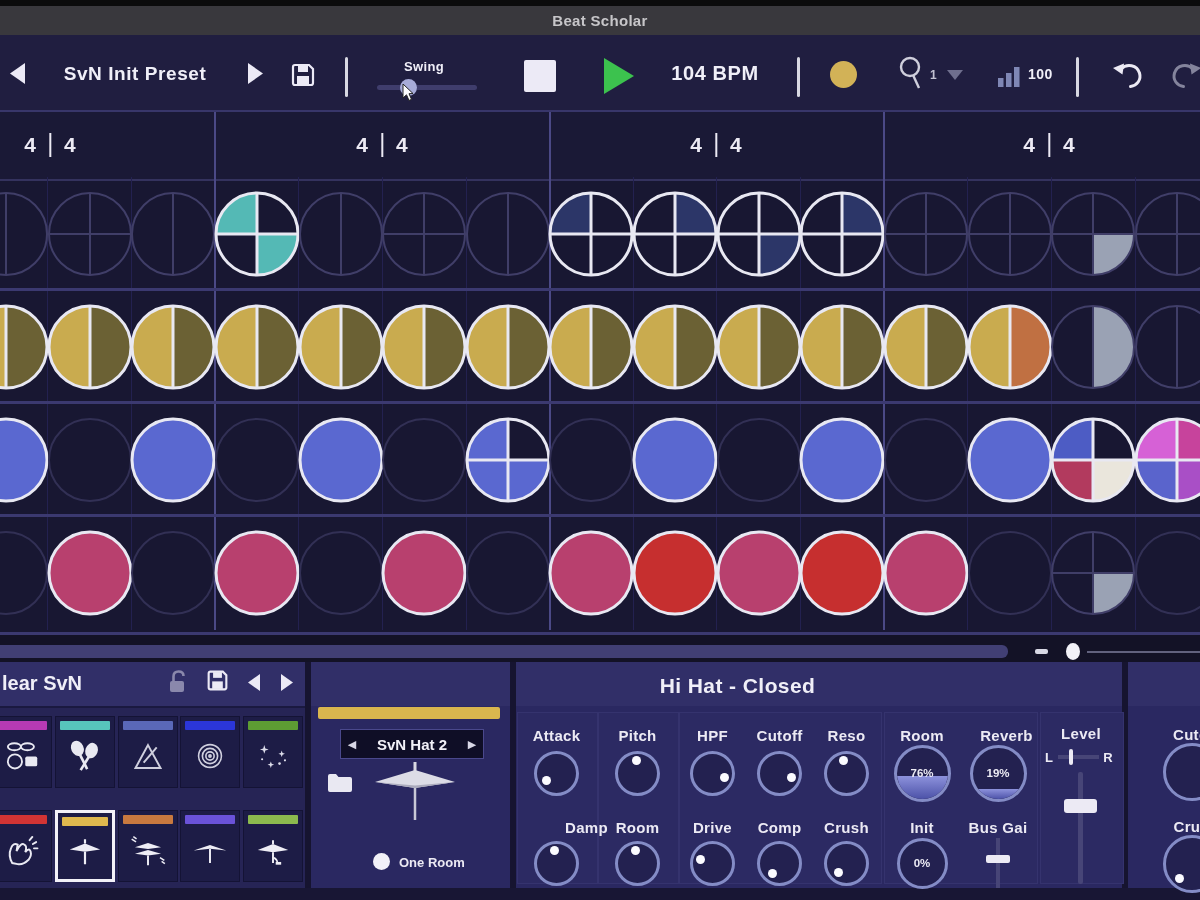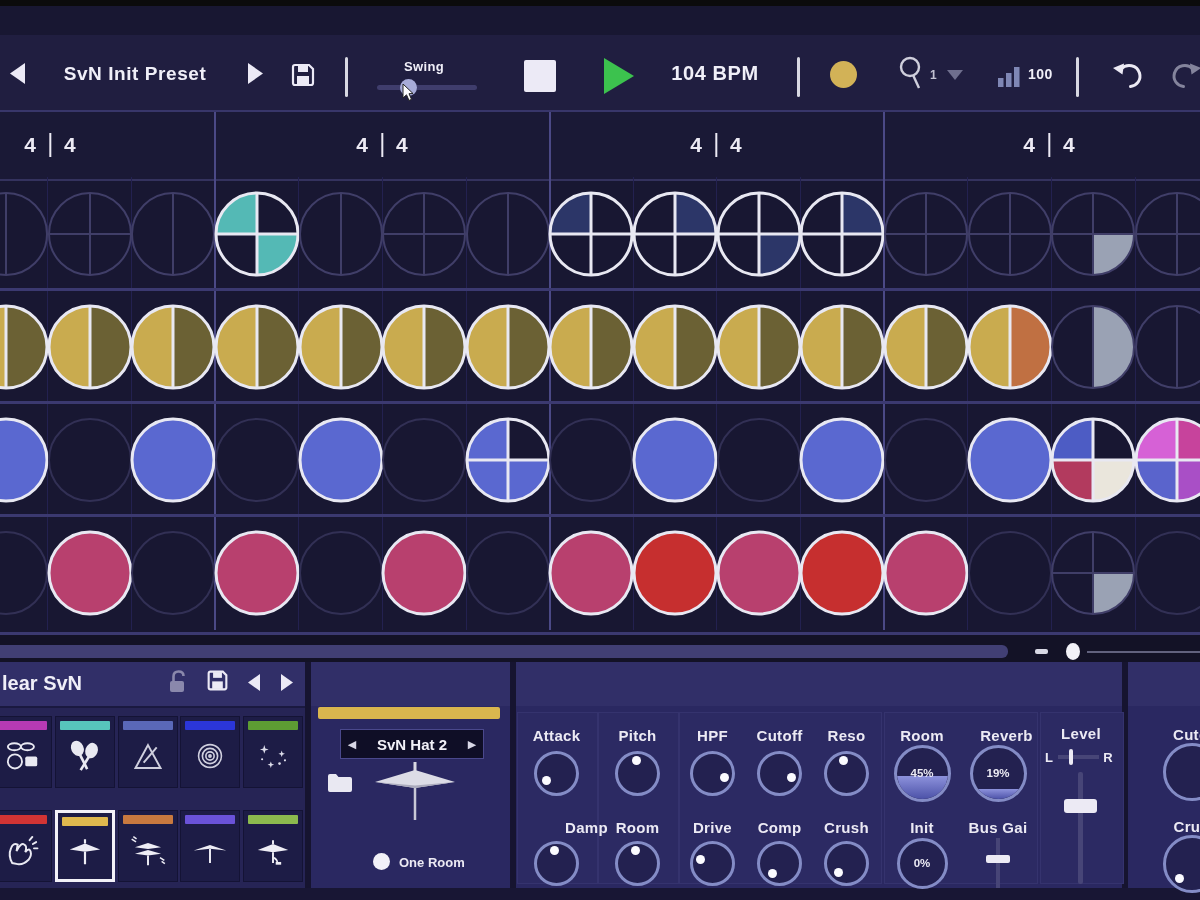--- a/index.html
+++ b/index.html
@@ -51,20 +51,23 @@
              background:#0f0e26;display:flex;align-items:center;z-index:4;}
   #samplesel .nm{flex:1;text-align:center;color:#f2f1f8;font-size:15px;font-weight:700;}
   .selarr{width:22px;text-align:center;color:#d8d7e6;font-size:11px;cursor:default;}
 </style>
 </head>
 <body>
 
 <div id="app">
 
   <div class="abs" id="topblack"></div>
+  <div class="abs" id="titlebar">
+    <span class="t">Beat Scholar</span>
+  </div>
 
   <div class="abs" id="toolbar">
     <svg class="abs" style="left:8px;top:28px;" width="19" height="21">
         <polygon points="17,0 2,10.5 17,21" fill="#eceaf6"></polygon>
       </svg>
     <div class="abs tb-text" style="left:50px;top:28px;width:170px;text-align:center;font-size:19px;">SvN Init Preset</div>
     <svg class="abs" style="left:246px;top:28px;" width="19" height="21">
         <polygon points="2,0 17,10.5 2,21" fill="#eceaf6"></polygon>
       </svg>
     <svg class="abs" style="left:290px;top:27px;" width="26" height="26" viewBox="0 0 26 26">
@@ -188,20 +191,21 @@
     <line x1="55" y1="18" x2="55" y2="28" stroke="#d8d8e2" stroke-width="3"></line>
     <path d="M15 38 L55 26 L95 38 L55 44 Z" fill="#dcdce6"></path>
     <path d="M15 38 L55 44 L95 38 L55 41.5 Z" fill="#aaaabc"></path>
     <line x1="55" y1="44" x2="55" y2="76" stroke="#c8c8d6" stroke-width="2.5"></line>
   </svg>
   <div class="abs" style="left:373px;top:853px;width:17px;height:17px;border-radius:50%;background:#f2f1f8;z-index:4;"></div>
   <div class="abs" style="left:399px;top:855px;color:#eceaf4;font-size:13px;font-weight:700;z-index:4;">One Room</div>
 
   <div class="panel" style="left:516px;width:606px;"></div>
   <div class="pband" style="left:516px;width:606px;"></div>
+  <div class="abs" style="left:585px;top:674px;width:305px;text-align:center;color:#f0eff8;font-size:21px;font-weight:700;letter-spacing:.02em;z-index:4;">Hi Hat - Closed</div>
   <div class="abs" id="knobzone"></div>
 
   <div class="abs" style="left:1040px;top:712px;width:82px;height:170px;background:#2c2a63;border:1px solid #35336e;z-index:3;"></div>
   <div class="knob-label" style="left:1081px;top:733px;">Level</div>
   <div class="knob-label" style="left:1049px;top:757px;font-size:13px;">L</div>
   <div class="abs" style="left:1058px;top:755px;width:41px;height:3.5px;background:#474577;z-index:4;"></div>
   <div class="abs" style="left:1069px;top:748.5px;width:4px;height:16px;background:#eceaf4;border-radius:2px;z-index:5;"></div>
   <div class="knob-label" style="left:1108px;top:757px;font-size:13px;">R</div>
   <div class="abs" style="left:1078px;top:772px;width:4.5px;height:112px;background:#474577;border-radius:2px;z-index:4;"></div>
   <div class="abs" id="fader-thumb" style="left: 1064px; width: 33px; height: 14px; background: rgb(236, 234, 244); border-radius: 3px; z-index: 5; top: 799px;"></div>
@@ -664,21 +668,21 @@
       <div class="dot" style="left: 7.83029px; top: 25.2394px;"></div>
     </div>
     <div class="knob-label" style="left: 846.5px; top: 827px;">Crush</div>
     <div class="knob" style="left: 824px; top: 840.5px; width: 45px; height: 45px;">
       <div class="dot" style="left: 6.63587px; top: 24.2893px;"></div>
     </div>
     <div class="abs" style="left: 884px; top: 712px; width: 152px; height: 170px; background: rgb(44, 42, 99); border: 1px solid rgb(53, 51, 110); z-index: 3;"></div>
     <div class="knob-label" style="left: 922px; top: 735px;">Room</div>
     <div class="pctknob" style="left: 893.5px; top: 744.5px; width: 57px; height: 57px;">
       <div class="pctfill" style="height: 45%;"></div>
-      <div class="pcttext">45%</div>
+      <div class="pcttext">76%</div>
     </div>
     <div class="knob-label" style="left: 998px; top: 735px; padding-left: 17px;">Reverb</div>
     <div class="pctknob" style="left: 969.5px; top: 744.5px; width: 57px; height: 57px;">
       <div class="pctfill" style="height: 19%;"></div>
       <div class="pcttext">19%</div>
     </div>
     <div class="knob-label" style="left: 922px; top: 827px;">Init</div>
     <div class="pctknob" style="left: 896.5px; top: 837.5px; width: 51px; height: 51px;">
       <div class="pcttext">0%</div>
     </div>

